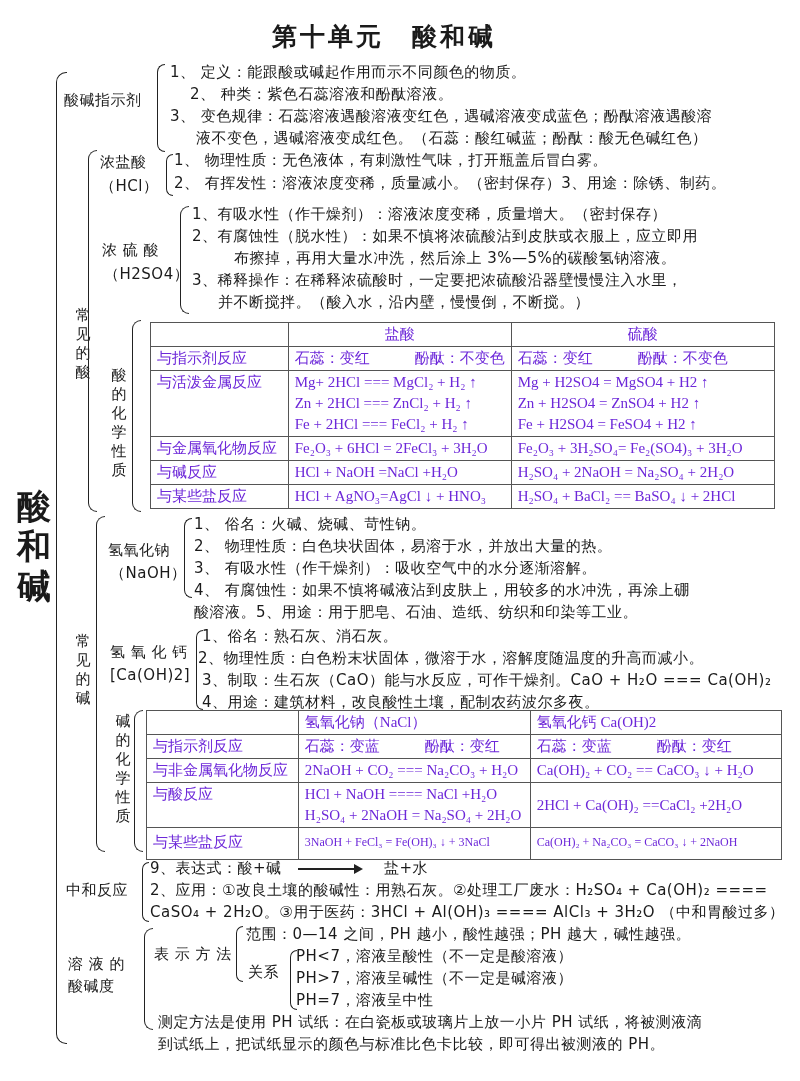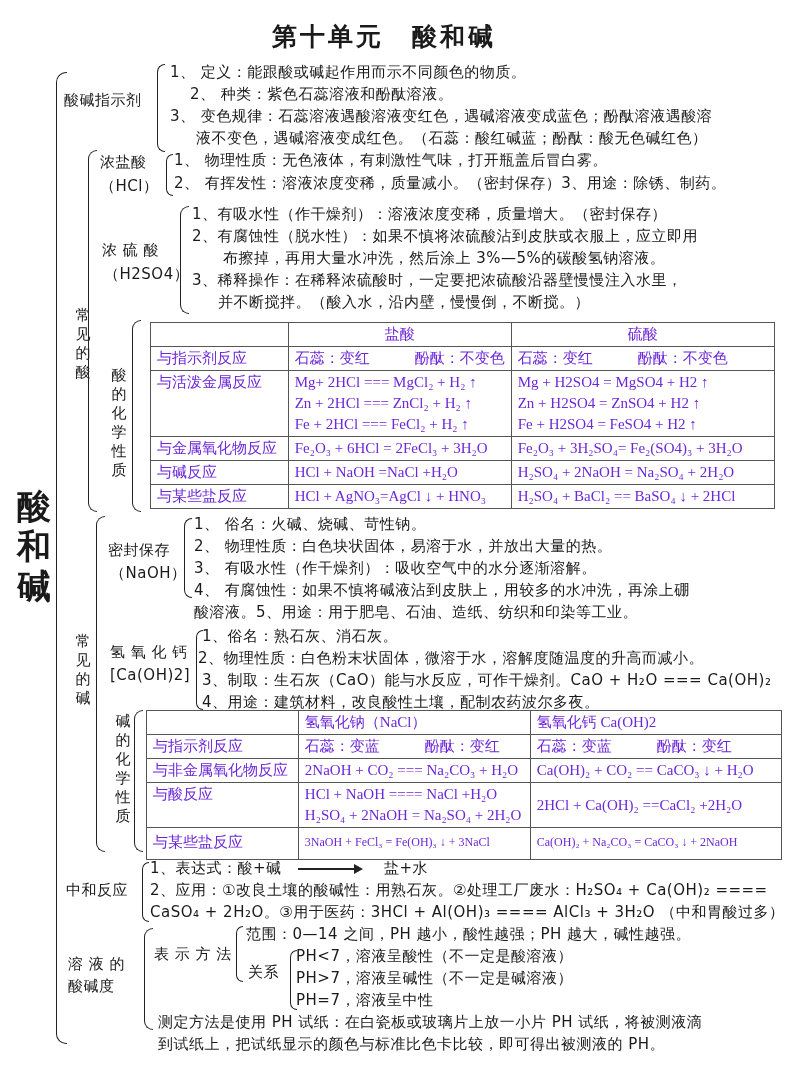--- a/index.html
+++ b/index.html
@@ -39,21 +39,21 @@
 <div class="abs t" style="left:100px; top:176px;">（HCl）</div>
 <div class="brace" style="left:166px; top:154px; width:6px; height:40px;"></div>
 <div class="abs t" style="left:174px; top:150px;">1、 物理性质：无色液体，有刺激性气味，打开瓶盖后冒白雾。</div>
 <div class="abs t" style="left:174px; top:173px;">2、 有挥发性：溶液浓度变稀，质量减小。（密封保存）3、用途：除锈、制药。</div>
 
 <div class="abs t" style="left:102px; top:240px;">浓 硫 酸</div>
 <div class="abs t" style="left:104px; top:264px;">（H2SO4）</div>
 <div class="brace" style="left:180px; top:206px; width:8px; height:106px;"></div>
 <div class="abs t" style="left:192px; top:204px;">1、有吸水性（作干燥剂）：溶液浓度变稀，质量增大。（密封保存）</div>
 <div class="abs t" style="left:192px; top:226px;">2、有腐蚀性（脱水性）：如果不慎将浓硫酸沾到皮肤或衣服上，应立即用</div>
-<div class="abs t" style="left:223px; top:248px;">布擦掉，再用大量水冲洗，然后涂上 3%—5%的碳酸氢钠溶液。</div>
+<div class="abs t" style="left:234px; top:248px;">布擦掉，再用大量水冲洗，然后涂上 3%—5%的碳酸氢钠溶液。</div>
 <div class="abs t" style="left:192px; top:270px;">3、稀释操作：在稀释浓硫酸时，一定要把浓硫酸沿器壁慢慢注入水里，</div>
 <div class="abs t" style="left:218px; top:292px;">并不断搅拌。（酸入水，沿内壁，慢慢倒，不断搅。）</div>
 
 <div class="abs vert" style="left:110px; top:366px;">酸的化学性质</div>
 <div class="brace" style="left:132px; top:320px; width:8px; height:190px;"></div>
 
 <table class="tb" style="left:150px; top:322px; width:625px;">
   <colgroup>
       <col style="width:138px">
       <col style="width:222px">
@@ -97,21 +97,21 @@
     <td>与某些盐反应</td>
     <td>HCl + AgNO₃=AgCl ↓  + HNO₃</td>
     <td>H₂SO₄ + BaCl₂ == BaSO₄  ↓ + 2HCl</td>
   </tr>
 </tbody>
   </table>
 
 <div class="abs vert" style="left:74px; top:632px;">常见的碱</div>
 <div class="brace" style="left:96px; top:516px; width:8px; height:334px;"></div>
 
-<div class="abs t" style="left:108px; top:540px;">密封保存</div>
+<div class="abs t" style="left:108px; top:540px;">氢氧化钠</div>
 <div class="abs t" style="left:110px; top:563px;">（NaOH）</div>
 <div class="brace" style="left:184px; top:518px; width:7px; height:78px;"></div>
 <div class="abs t" style="left:194px; top:514px;">1、 俗名：火碱、烧碱、苛性钠。</div>
 <div class="abs t" style="left:194px; top:536px;">2、 物理性质：白色块状固体，易溶于水，并放出大量的热。</div>
 <div class="abs t" style="left:194px; top:558px;">3、 有吸水性（作干燥剂）：吸收空气中的水分逐渐溶解。</div>
 <div class="abs t" style="left:194px; top:580px;">4、 有腐蚀性：如果不慎将碱液沾到皮肤上，用较多的水冲洗，再涂上硼</div>
 <div class="abs t" style="left:194px; top:602px;">酸溶液。5、用途：用于肥皂、石油、造纸、纺织和印染等工业。</div>
 
 <div class="abs t" style="left:110px; top:642px;">氢 氧 化 钙</div>
 <div class="abs t" style="left:110px; top:665px;">[Ca(OH)2]</div>
@@ -157,21 +157,21 @@
   <tr>
     <td style="padding-top:4px;padding-bottom:6px;">与某些盐反应</td>
     <td class="sm" style="padding-top:4px;">3NaOH + FeCl₃ = Fe(OH)₃ ↓  + 3NaCl</td>
     <td class="sm" style="padding-top:4px;">Ca(OH)₂ + Na₂CO₃ = CaCO₃ ↓ + 2NaOH</td>
   </tr>
 </tbody>
   </table>
 
 <div class="abs t" style="left:66px; top:880px;">中和反应</div>
 <div class="brace" style="left:142px; top:862px; width:6px; height:58px;"></div>
-<div class="abs t" style="left:150px; top:858px;">1、表达式：酸+碱</div>
+<div class="abs t" style="left:150px; top:858px;">9、表达式：酸+碱</div>
 <div class="abs" style="left:298px; top:868px; width:58px; height:1.5px; background:#222;"></div>
 <div class="abs" style="left:354px; top:864px; width:0; height:0; border-top:5px solid transparent; border-bottom:5px solid transparent; border-left:9px solid #222;"></div>
 <div class="abs t" style="left:384px; top:858px;">盐+水</div>
 <div class="abs t" style="left:150px; top:880px;">2、应用：①改良土壤的酸碱性：用熟石灰。②处理工厂废水：H₂SO₄ + Ca(OH)₂ ====</div>
 <div class="abs t" style="left:150px; top:902px;">CaSO₄ + 2H₂O。③用于医药：3HCl + Al(OH)₃ ==== AlCl₃ + 3H₂O （中和胃酸过多）</div>
 
 <div class="abs t" style="left:68px; top:954px;">溶 液 的</div>
 <div class="abs t" style="left:68px; top:976px;">酸碱度</div>
 <div class="brace" style="left:144px; top:928px; width:8px; height:100px;"></div>
 <div class="abs t" style="left:154px; top:944px;">表 示 方 法</div>

